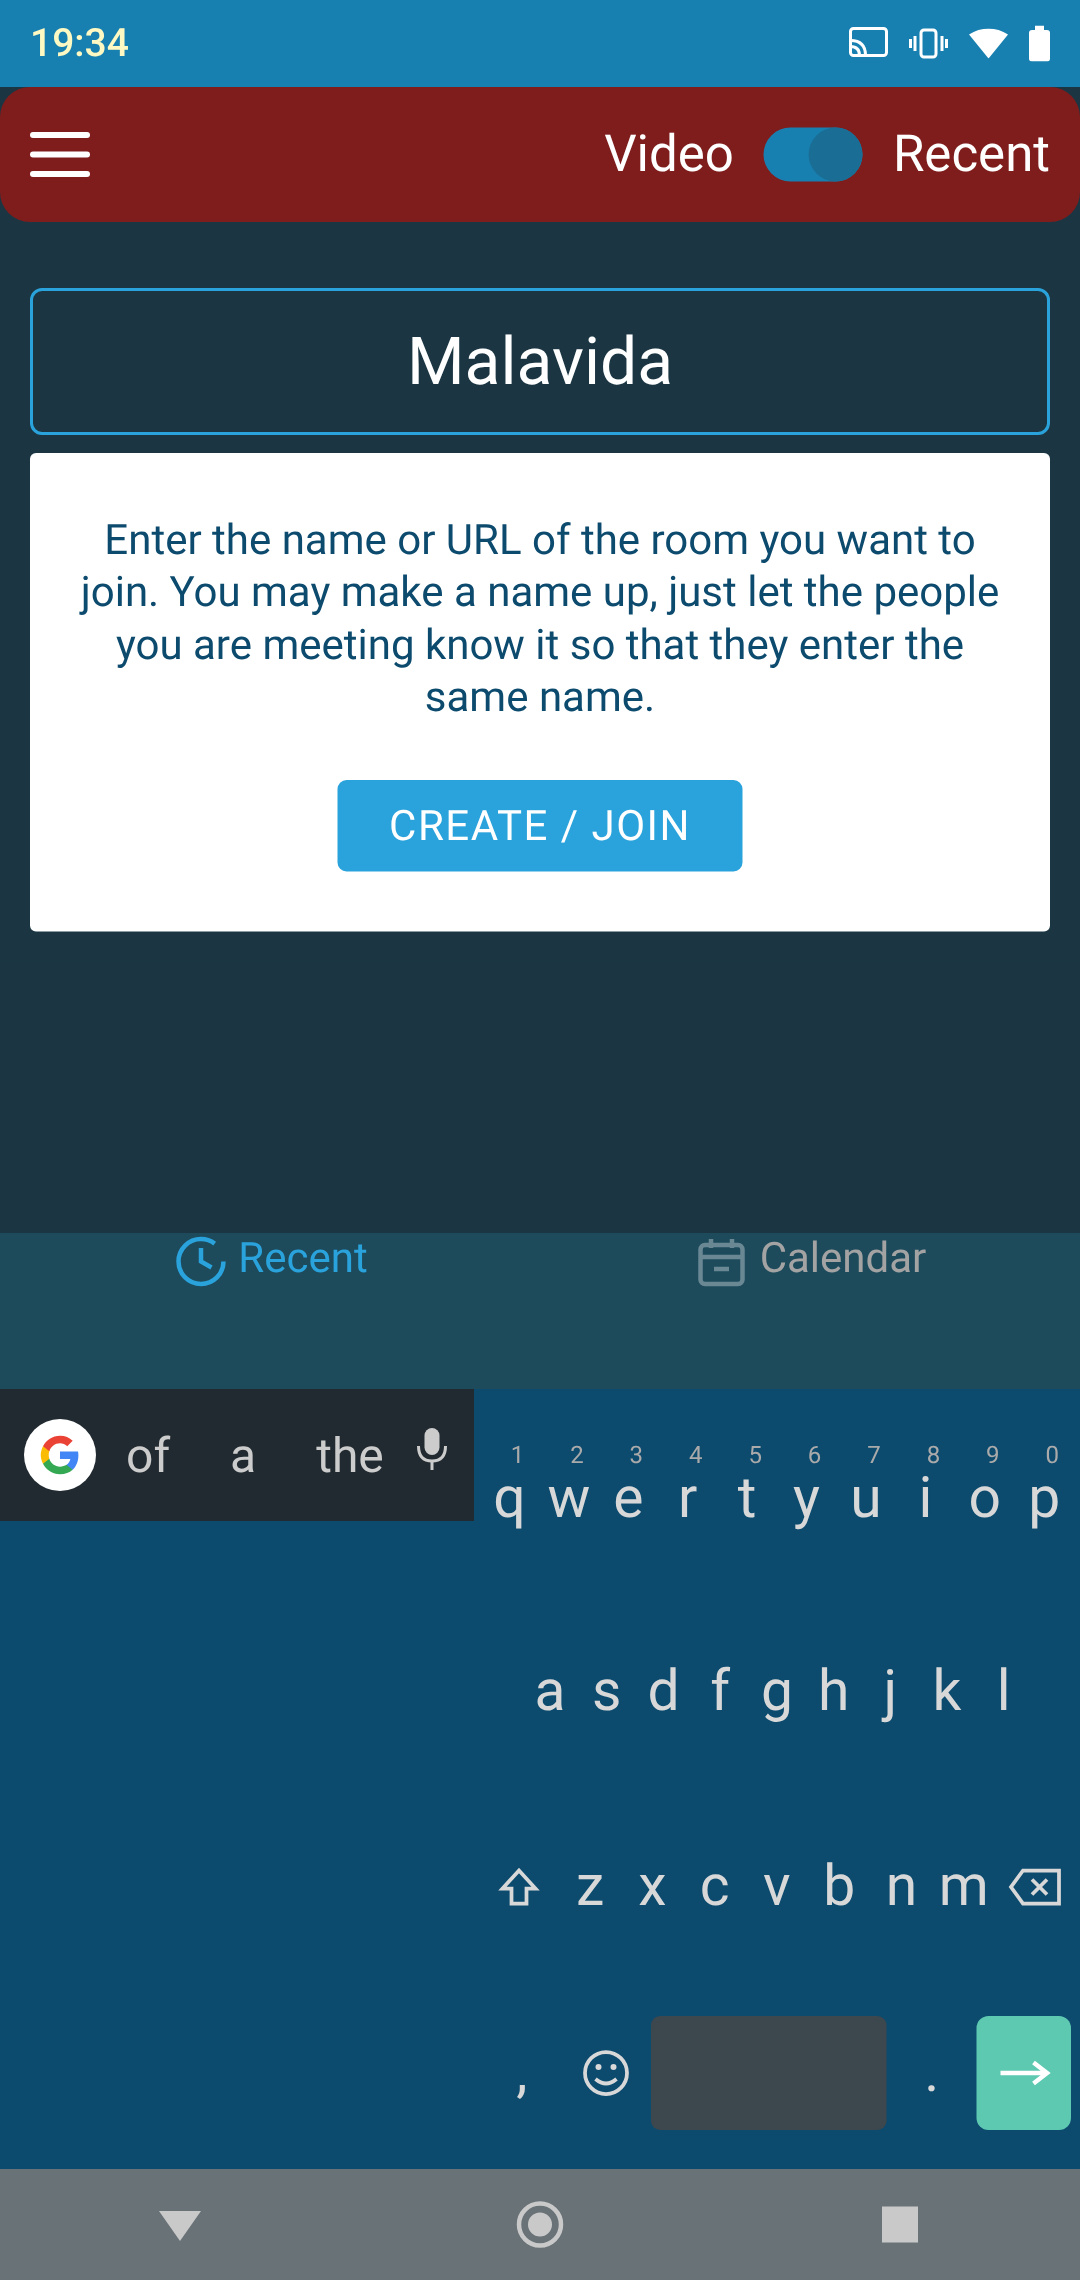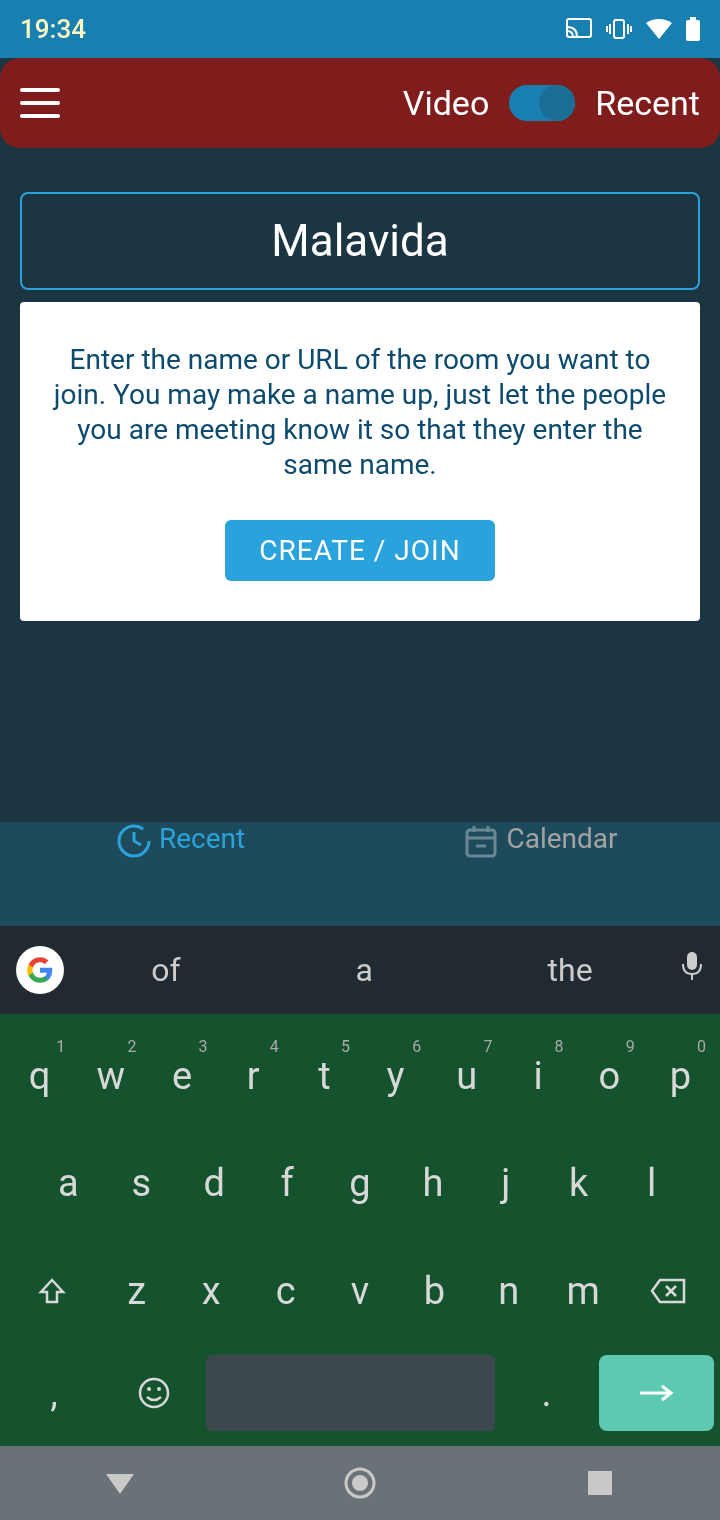--- a/index.html
+++ b/index.html
@@ -20,21 +20,21 @@
 .card{background:#fff;border-radius:4px;margin-top:12px;padding:40px 30px;text-align:center;}
 .card-text{color:#0c4a6e;font-size:28px;line-height:1.25;}
 .create-btn{display:inline-block;background:#2aa3dc;color:#fff;font-size:28px;padding:14px 34px;border:none;border-radius:6px;margin-top:38px;letter-spacing:1px;text-align:right;}
 .pull-refresh{text-align:center;color:#3d5663;margin-top:78px;}
 .pull-refresh-text{font-size:28px;}
 .pull-refresh-arrow{margin-top:8px;font-size:24px;}
 .tabs{position:absolute;top:822px;left:0;right:0;height:104px;background:#1d4b5c;display:flex;}
 .tab{flex:1;display:flex;align-items:flex-start;justify-content:center;color:#2aa3dc;gap:6px;}
 .tab-icon{width:38px;height:38px;}
 .tab-label{font-size:28px;}
-.keyboard{position:absolute;top:926px;left:0;right:0;bottom:74px;background:#14532d;display:flex;flex-direction:column;}
+.keyboard{position:absolute;top:926px;left:0;right:0;bottom:74px;background:#0c4a6e;display:flex;flex-direction:row;}
 .suggestion-bar{height:88px;background:#202a30;display:flex;align-items:center;padding:0 16px;}
 .g-icon{width:48px;height:48px;background:#fff;border-radius:50%;display:flex;align-items:center;justify-content:center;font-size:28px;font-weight:bold;}
 .suggestions{flex:1;display:flex;justify-content:space-around;color:#ccc;font-size:32px;}
 .suggestion{padding:0 20px;}
 .mic-icon{color:#ccc;font-size:32px;}
 .key-rows{flex:1;display:flex;flex-direction:column;justify-content:space-around;padding:8px 4px 4px;}
 .key-row{display:flex;justify-content:center;}
 .key{flex:1;height:86px;display:flex;align-items:center;justify-content:center;color:#d8d8d8;font-size:38px;position:relative;margin:2px;}
 .key-sup{position:absolute;top:4px;right:8px;font-size:16px;color:#aaa;}
 .key.shift,.key.backspace{flex:1.3;}

